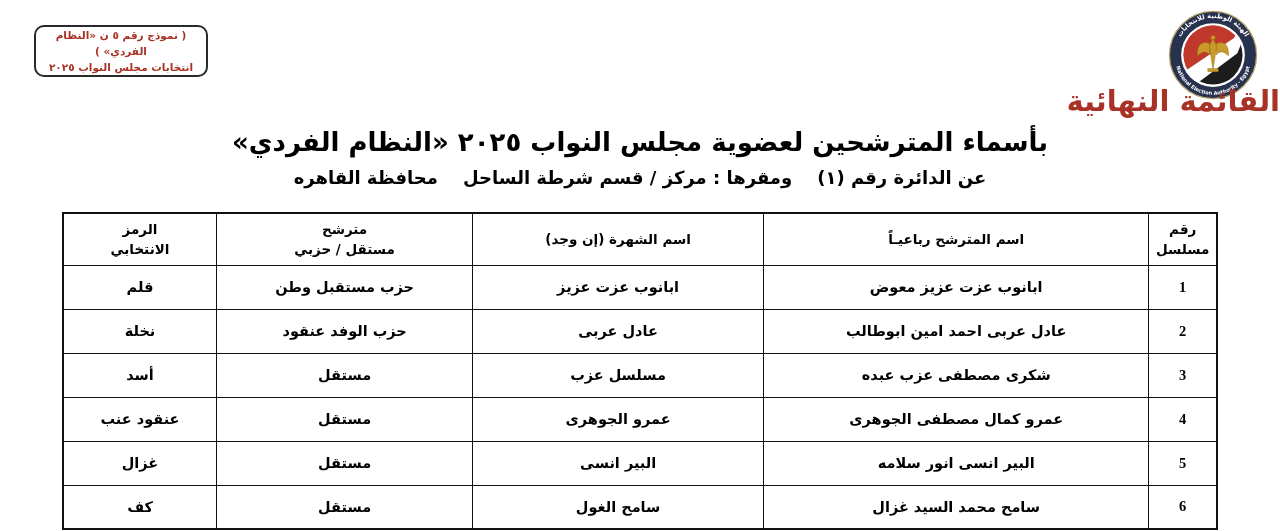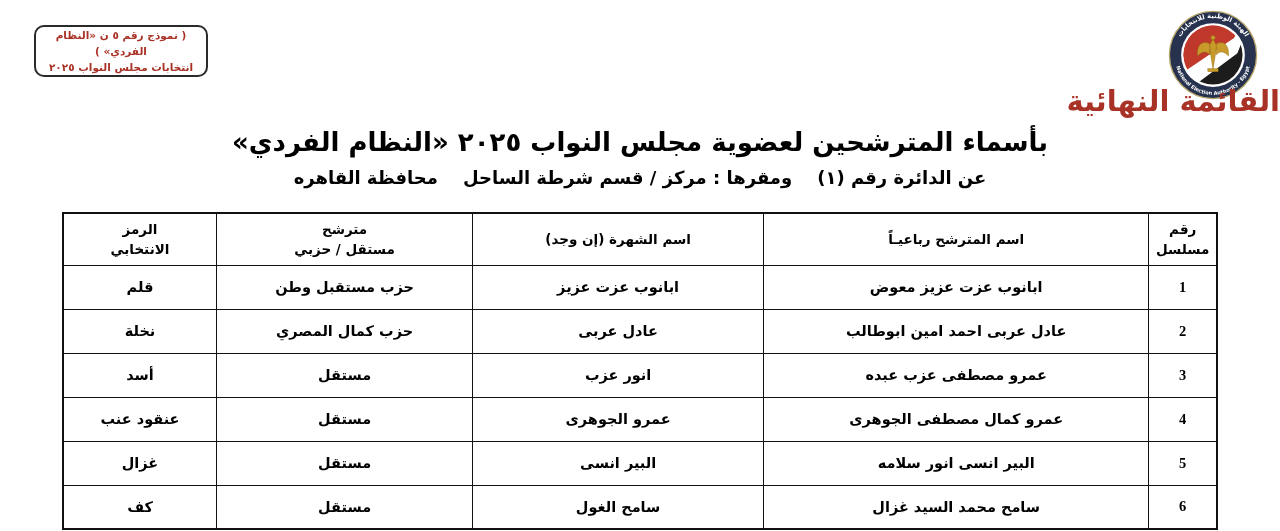--- a/index.html
+++ b/index.html
@@ -125,27 +125,27 @@
         <td class="serial">1</td>
         <td>ابانوب عزت عزيز معوض</td>
         <td>ابانوب عزت عزيز</td>
         <td>حزب مستقبل وطن</td>
         <td>قلم</td>
       </tr>
       <tr>
         <td class="serial">2</td>
         <td>عادل عربى احمد امين ابوطالب</td>
         <td>عادل عربى</td>
-        <td>حزب كمال المصري</td>
+        <td>حزب الوفد عنقود</td>
         <td>نخلة</td>
       </tr>
       <tr>
         <td class="serial">3</td>
-        <td>عمرو مصطفى عزب عبده</td>
-        <td>انور عزب</td>
+        <td>شكرى مصطفى عزب عبده</td>
+        <td>مسلسل عزب</td>
         <td>مستقل</td>
         <td>أسد</td>
       </tr>
       <tr>
         <td class="serial">4</td>
         <td>عمرو كمال مصطفى الجوهرى</td>
         <td>عمرو الجوهرى</td>
         <td>مستقل</td>
         <td>عنقود عنب</td>
       </tr>

